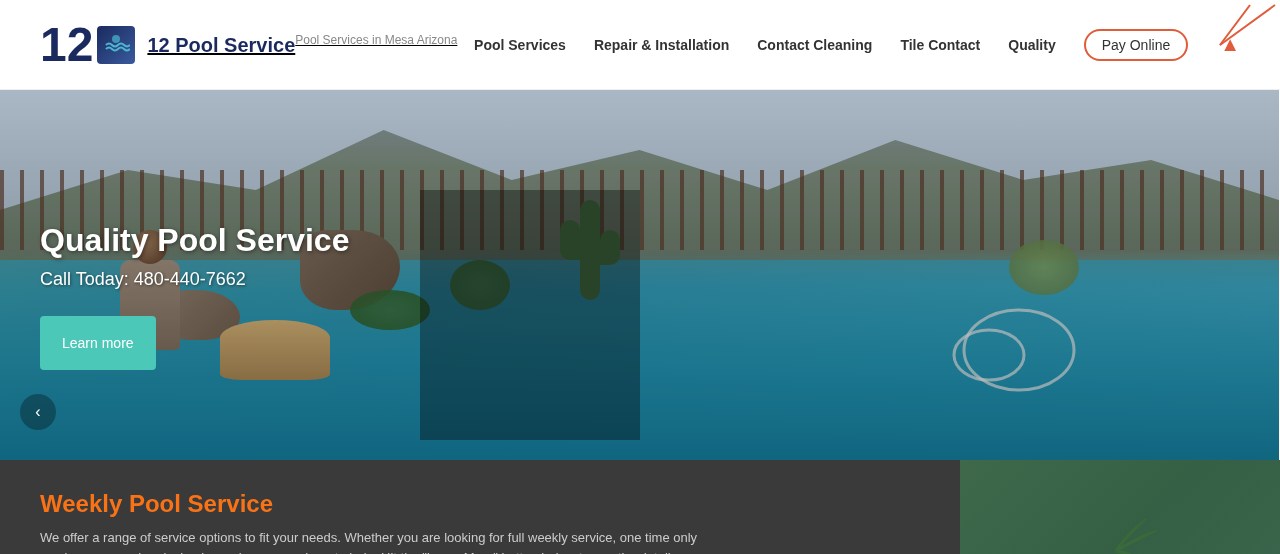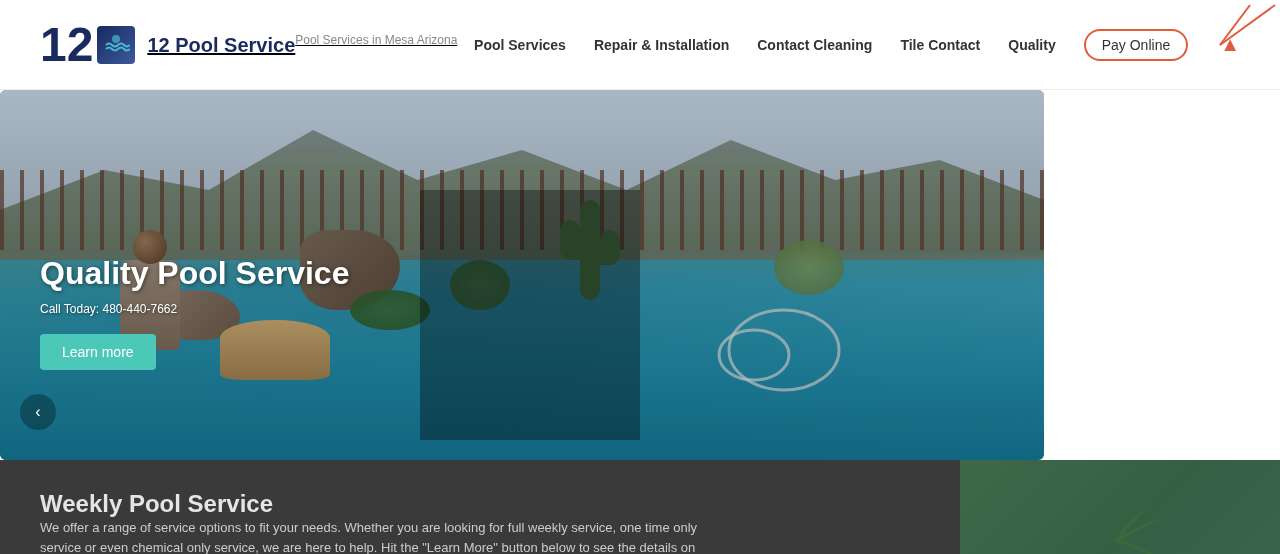--- a/index.html
+++ b/index.html
@@ -67,25 +67,24 @@
     }
     .alert-triangle {
       color: #e05c3a;
       font-size: 20px;
       margin-left: 4px;
     }
 
     
     .hero {
       position: relative;
-      width: 1044px;
+      width: 1279px;
       height: 370px;
       overflow: hidden;
       background: linear-gradient(135deg, #5a8a6a 0%, #3a7a8a 40%, #4a9aaa 70%, #6ab8c8 100%);
-      border-radius: 6px;
     }
     
     .pool-water {
       position: absolute;
       bottom: 0;
       left: 0;
       right: 0;
       height: 200px;
       background: linear-gradient(180deg, rgba(50,160,190,0.7) 0%, rgba(30,140,170,0.9) 50%, rgba(20,120,150,1) 100%);
     }
@@ -100,29 +99,29 @@
       left: 40px;
       color: #fff;
     }
     .hero-title {
       font-size: 32px;
       font-weight: 700;
       text-shadow: 1px 1px 4px rgba(0,0,0,0.5);
       margin-bottom: 10px;
     }
     .hero-phone {
-      font-size: 12px;
+      font-size: 18px;
       text-shadow: 1px 1px 3px rgba(0,0,0,0.5);
-      margin-bottom: 18px;
+      margin-bottom: 26px;
     }
     .learn-more-btn {
       background: #4bc8b8;
       color: #fff;
       border: none;
-      padding: 10px 22px;
+      padding: 19px 22px;
       border-radius: 4px;
       font-size: 14px;
       cursor: pointer;
     }
     .hero-nav-arrow {
       position: absolute;
       left: 20px;
       bottom: 30px;
       width: 36px;
       height: 36px;
@@ -244,22 +243,22 @@
       background: #3a3a3a;
       min-height: 94px;
     }
     .bottom-content {
       flex: 1;
       padding: 30px 40px;
     }
     .bottom-title {
       font-size: 24px;
       font-weight: 700;
-      color: #e5e5e5;
-      margin-bottom: 0;
+      color: #f97316;
+      margin-bottom: 10px;
     }
     .bottom-text {
       font-size: 13px;
       color: #ccc;
       line-height: 1.5;
       max-width: 680px;
     }
     .bottom-image {
       width: 320px;
       min-height: 94px;

